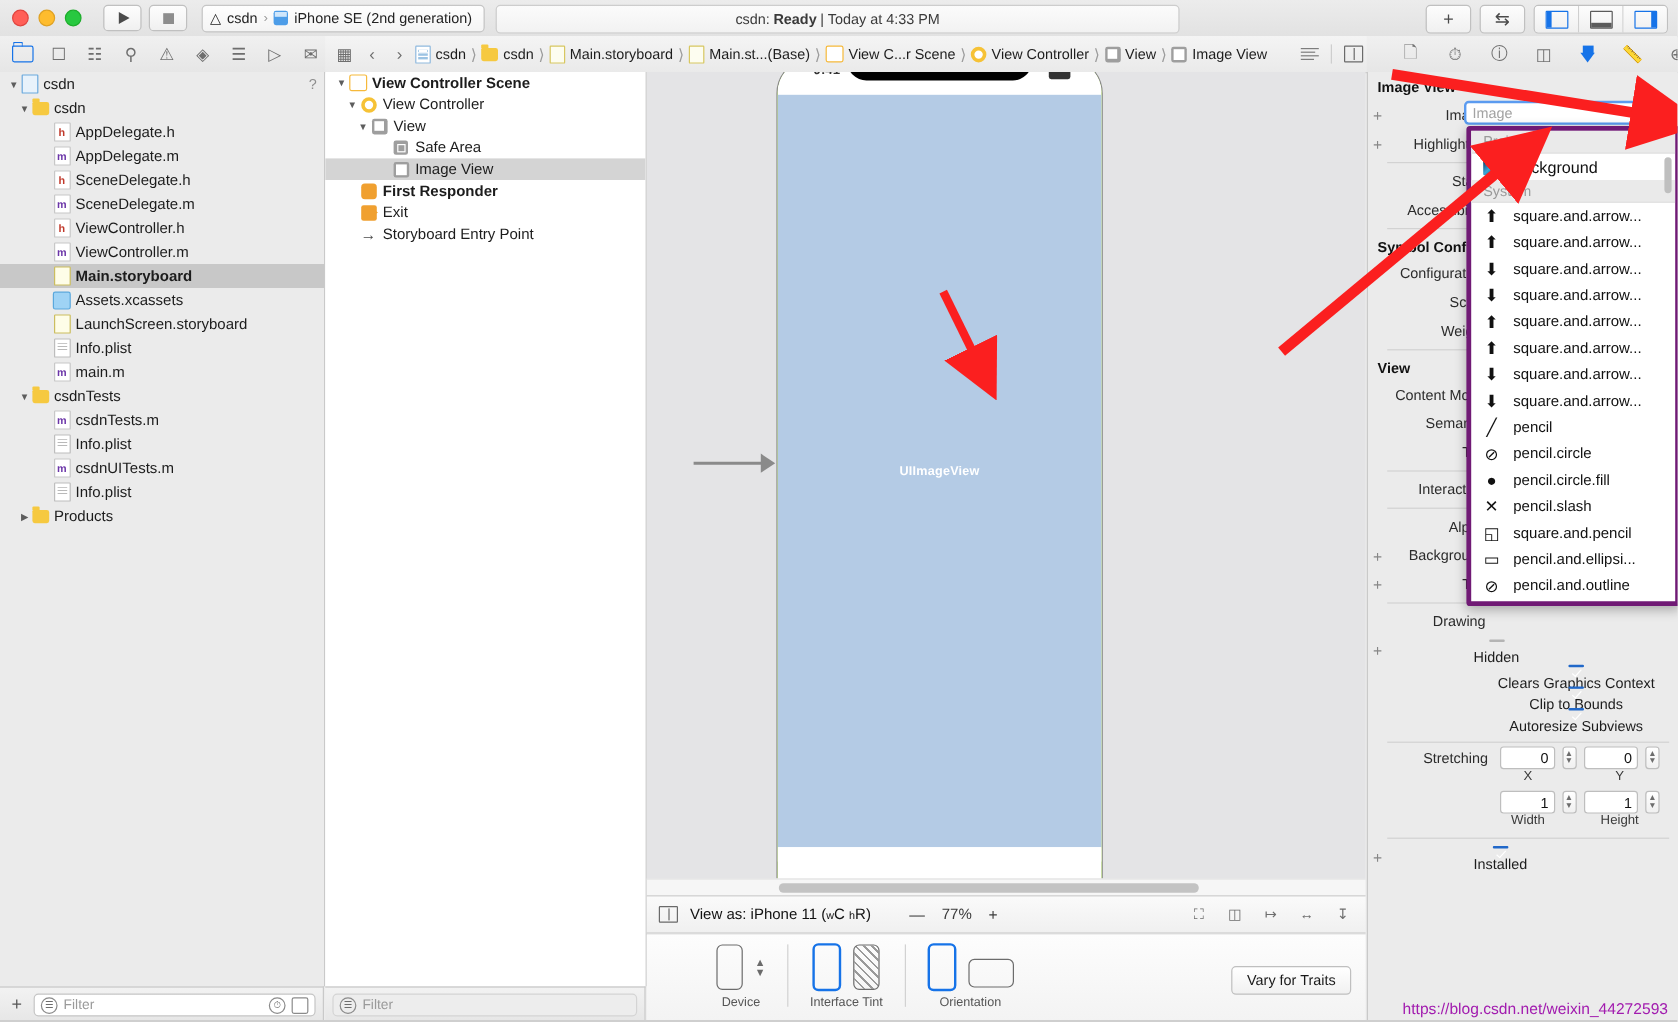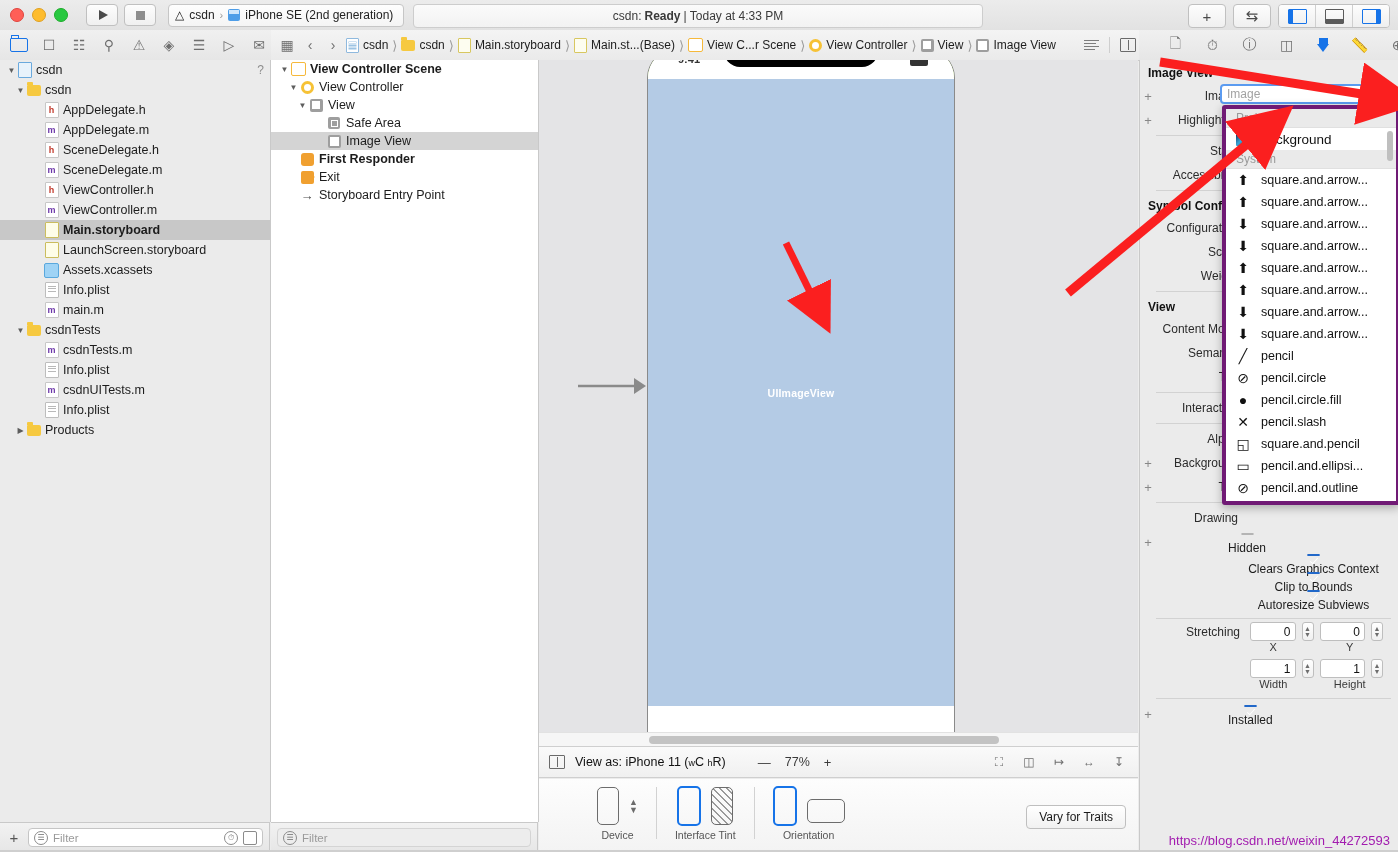--- a/index.html
+++ b/index.html
@@ -172,21 +172,21 @@
     display:flex;align-items:center;padding:0 6px;box-sizing:border-box;
   }
   .outline-filter .fld{background:#ededed;border-color:#d4d4d4;}
 
   
   .canvas{
     position:absolute;top:60px;left:539px;width:599px;height:686px;
     background:#e4e4e6;overflow:hidden;
   }
   .phone{
-    position:absolute;left:108px;top:-12px;width:308px;height:737px;
+    position:absolute;left:108px;top:-12px;width:272px;height:737px;
     background:#bef264;border:1px solid #8a8a8a;border-radius:30px;box-sizing:border-box;
     overflow:hidden;
   }
   .phone-screen{position:absolute;left:0;right:0;top:0;bottom:0;background:#fff;}
   .statusmini{position:absolute;top:0;left:0;right:0;height:28px;background:#fff;}
   .statusmini .time{position:absolute;left:30px;top:4px;font-size:11px;font-weight:bold;color:#333;}
   .notch{position:absolute;left:50%;transform:translateX(-50%);top:-10px;width:154px;height:28px;background:#000;border-radius:0 0 16px 16px;}
   .batt{position:absolute;right:26px;top:8px;width:18px;height:9px;background:#333;border-radius:2px;}
   .imgview{
     position:absolute;left:0;right:0;top:30px;height:627px;background:#b4cbe5;
@@ -487,30 +487,30 @@
         <div class="navrow sel" style="padding-left: 33px;">
           <span class="tri"></span>
           <span class="fic">
             <span class="ic-story"></span>
           </span>
           <span class="ftxt">Main.storyboard</span>
         </div>
         <div class="navrow" style="padding-left: 33px;">
           <span class="tri"></span>
           <span class="fic">
+            <span class="ic-assets"></span>
+          </span>
+          <span class="ftxt">Assets.xcassets</span>
+        </div>
+        <div class="navrow" style="padding-left: 33px;">
+          <span class="tri"></span>
+          <span class="fic">
             <span class="ic-story"></span>
           </span>
           <span class="ftxt">LaunchScreen.storyboard</span>
-        </div>
-        <div class="navrow" style="padding-left: 33px;">
-          <span class="tri"></span>
-          <span class="fic">
-            <span class="ic-assets"></span>
-          </span>
-          <span class="ftxt">Assets.xcassets</span>
         </div>
         <div class="navrow" style="padding-left: 33px;">
           <span class="tri"></span>
           <span class="fic">
             <span class="ic-plist"></span>
           </span>
           <span class="ftxt">Info.plist</span>
         </div>
         <div class="navrow" style="padding-left: 33px;">
           <span class="tri"></span>

